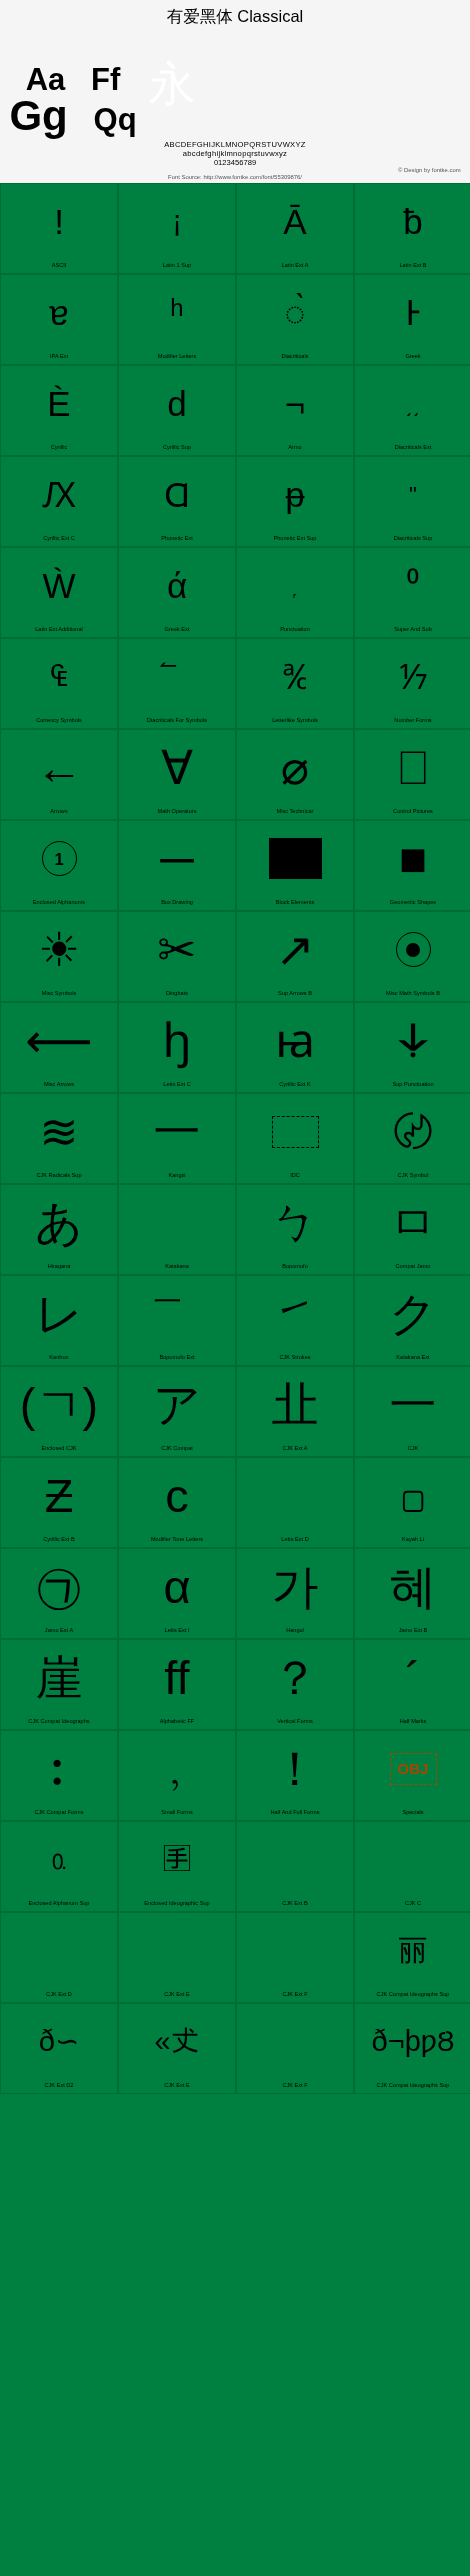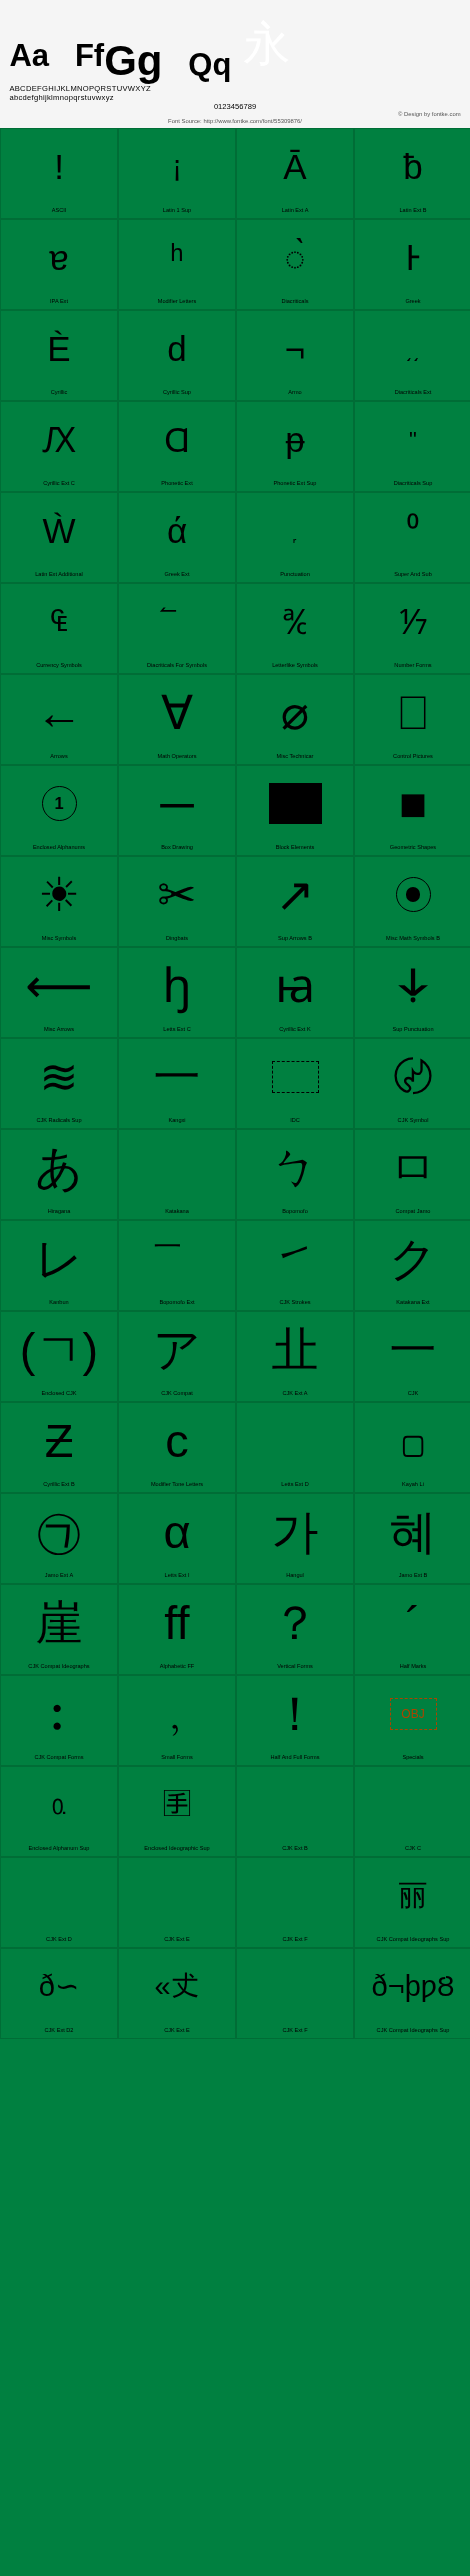--- a/index.html
+++ b/index.html
@@ -34,28 +34,28 @@
       color: #000;
     }
     .sample-chinese {
       font-size: 47px;
       font-weight: normal;
       color: white;
       line-height: 1;
     }
     .sample-pairs {
       display: flex;
-      flex-direction: row;
+      flex-direction: column;
       margin-top: 34px;
     }
     .header-alphabet {
       font-size: 7.6px;
       letter-spacing: 0.3px;
       color: #000;
-      text-align: left;
+      text-align: center;
     }
     .header-numbers {
       font-size: 7.6px;
       color: #000;
       text-align: center;
     }
     .header-credit {
       font-size: 5.9px;
       color: #555;
       text-align: right;
@@ -150,29 +150,30 @@
     }
 
     .cell-obj {
       width: 47px;
       height: 32px;
       border: 1.2px dashed #aa4400;
       background: transparent;
       display: flex;
       align-items: center;
       justify-content: center;
-      font-size: 12px;
-      font-weight: normal;
+      font-size: 15px;
+      font-weight: bold;
       color: #aa4400;
     }
   </style>
 </head>
 <body>
 
 <div class="header">
+  <div class="header-title">有爱黑体 Classical</div>
   <div class="header-sample">
     <div class="sample-pairs">
       <div class="sample-latin">
         <span style="font-size:31px;font-weight:bold;">Aa</span>&nbsp;&nbsp;
         <span style="font-size:31px;font-weight:bold;">Ff</span>
       </div>
       <div class="sample-latin">
         <span style="font-size:42px;font-weight:bold;">Gg</span>&nbsp;&nbsp;
         <span style="font-size:31px;font-weight:bold;">Qq</span>
       </div>

